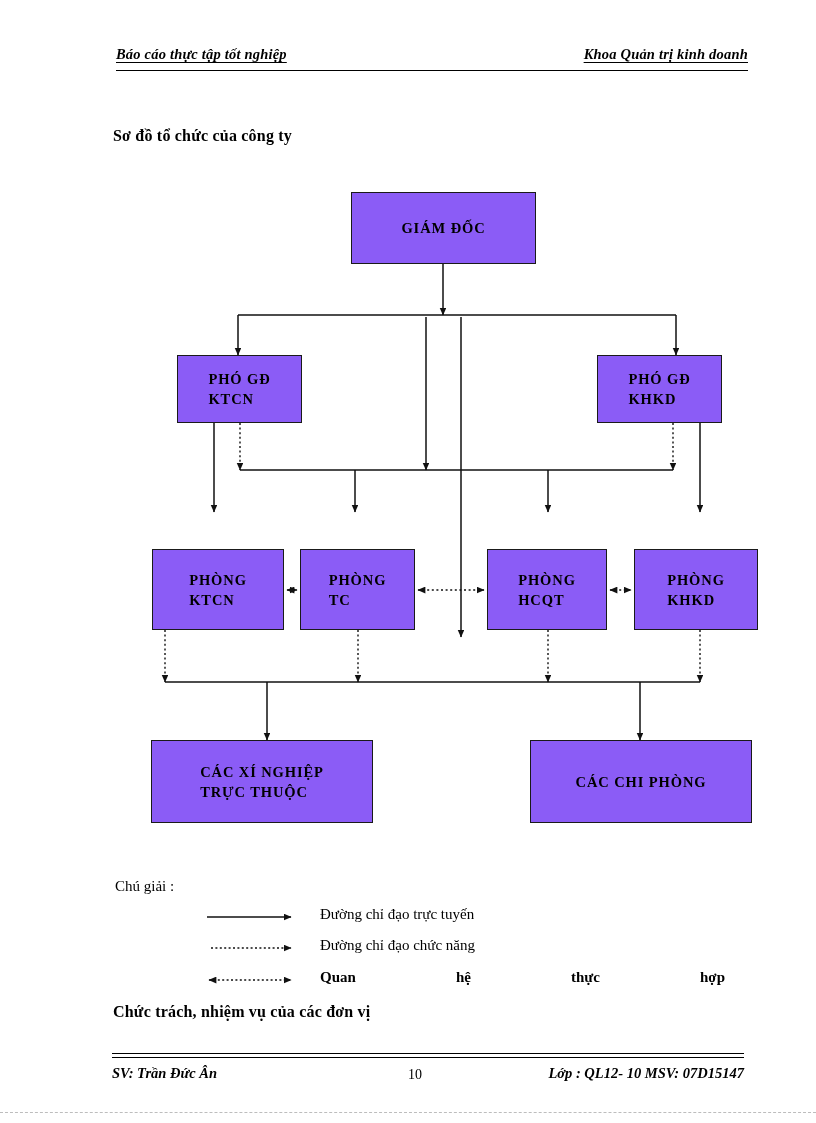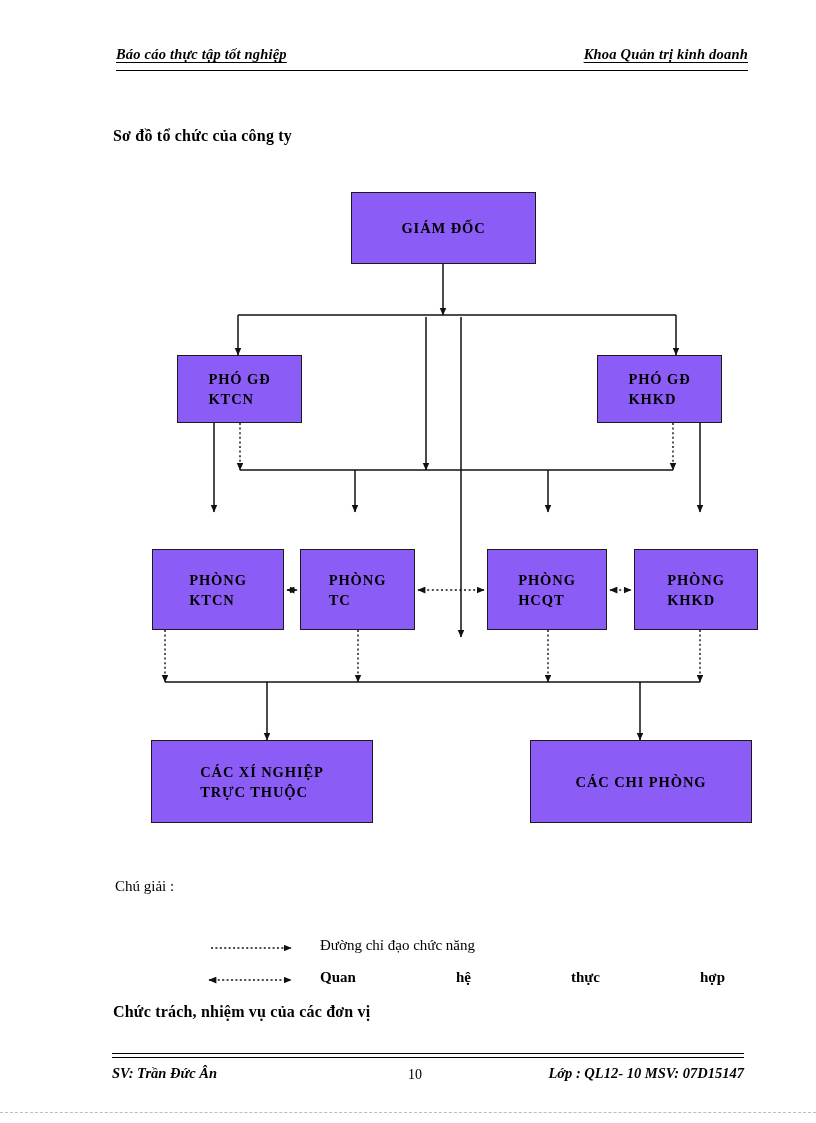--- a/index.html
+++ b/index.html
@@ -294,20 +294,31 @@
       <span>TRỰC THUỘC</span>
     </div>
   </div>
 
   <div class="node" style="left:530px; top:740px; width:222px; height:83px;">
     <span>CÁC CHI PHÒNG</span>
   </div>
 
   <div id="legend-label">Chú giải  :</div>
 
+  <div class="legend-row" style="top:906px;">
+    <svg class="legend-art" viewBox="0 0 92 14" xmlns="http://www.w3.org/2000/svg">
+      <defs>
+        <marker id="lah1" markerWidth="9" markerHeight="9" refX="7.4" refY="3.4" orient="auto" markerUnits="userSpaceOnUse">
+          <path d="M0,0 L8,3.4 L0,6.8 z" fill="#111"></path>
+        </marker>
+      </defs>
+      <line x1="2" y1="7" x2="86" y2="7" stroke="#111" stroke-width="1.5" marker-end="url(#lah1)"></line>
+    </svg>
+    <div class="legend-text">Đường chỉ đạo trực tuyến</div>
+  </div>
 
   <div class="legend-row" style="top:937px;">
     <svg class="legend-art" viewBox="0 0 92 14" xmlns="http://www.w3.org/2000/svg">
       <defs>
         <marker id="lah2" markerWidth="9" markerHeight="9" refX="7.4" refY="3.4" orient="auto" markerUnits="userSpaceOnUse">
           <path d="M0,0 L8,3.4 L0,6.8 z" fill="#111"></path>
         </marker>
       </defs>
       <line x1="6" y1="7" x2="86" y2="7" stroke="#111" stroke-width="1.4" stroke-dasharray="2,2.4" marker-end="url(#lah2)"></line>
     </svg>

